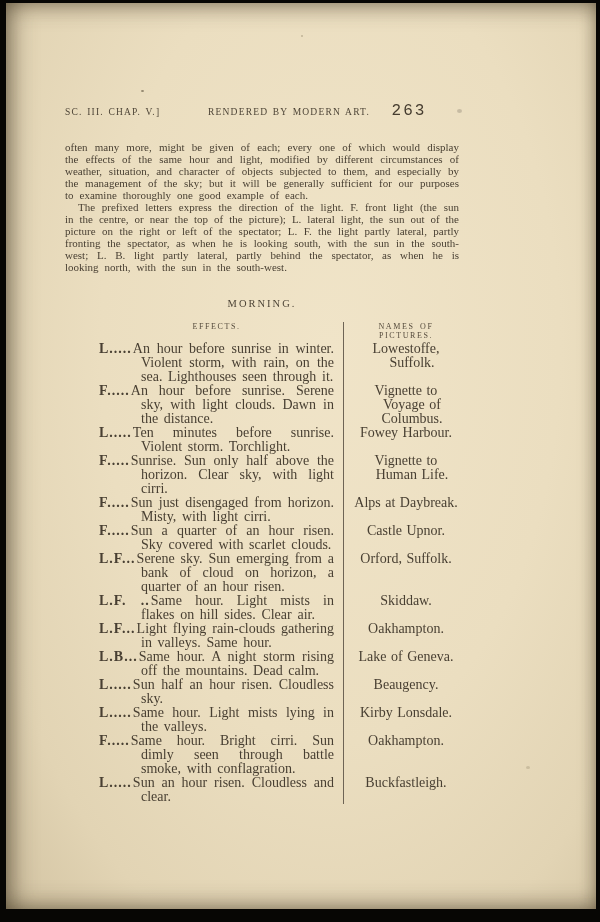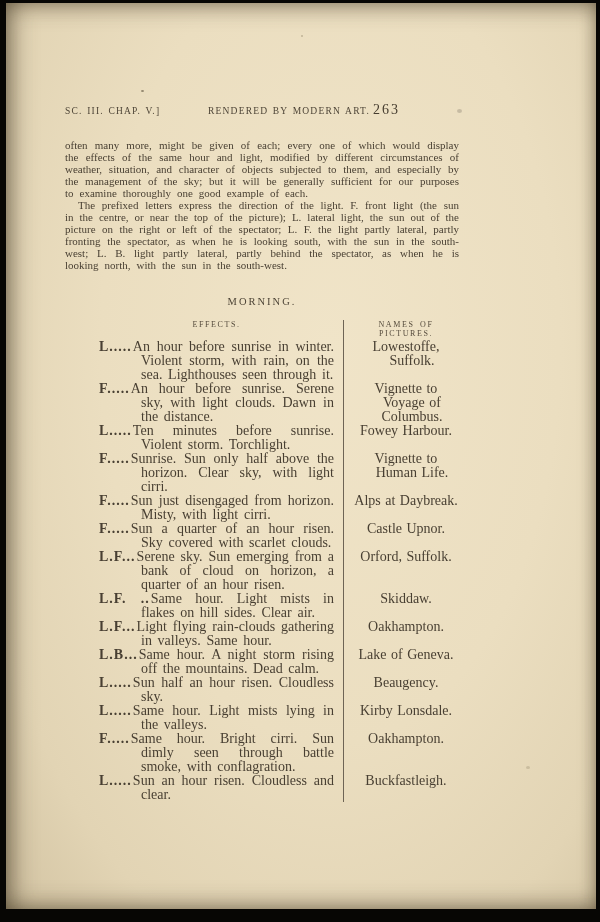--- a/index.html
+++ b/index.html
@@ -35,22 +35,22 @@
 
   
   .running-header {
     display:flex; align-items:baseline;
     font-size:9.5px; letter-spacing:1.2px;
     color:#4e4537;
     word-spacing:1px;
   }
   .rh-left   { width:140px; white-space:nowrap; }
   .rh-center { flex:1; text-align:center; white-space:nowrap; }
-  .rh-right  { width:72px; text-align:left; padding-right:14px;
-               font-size:14px; letter-spacing:2px; color:#453c2f; }
+  .rh-right  { width:72px; text-align:center; padding-right:14px;
+               font-size:16px; letter-spacing:2px; color:#453c2f;font-family:Liberation Mono, monospace; }
 
   
   .body-copy { margin-top:21px; }
   .body-copy p {
     margin:0;
     font-size:11px; line-height:12px;
     text-align:justify;
     word-spacing:3.2px;
     color:#483f32;
   }

